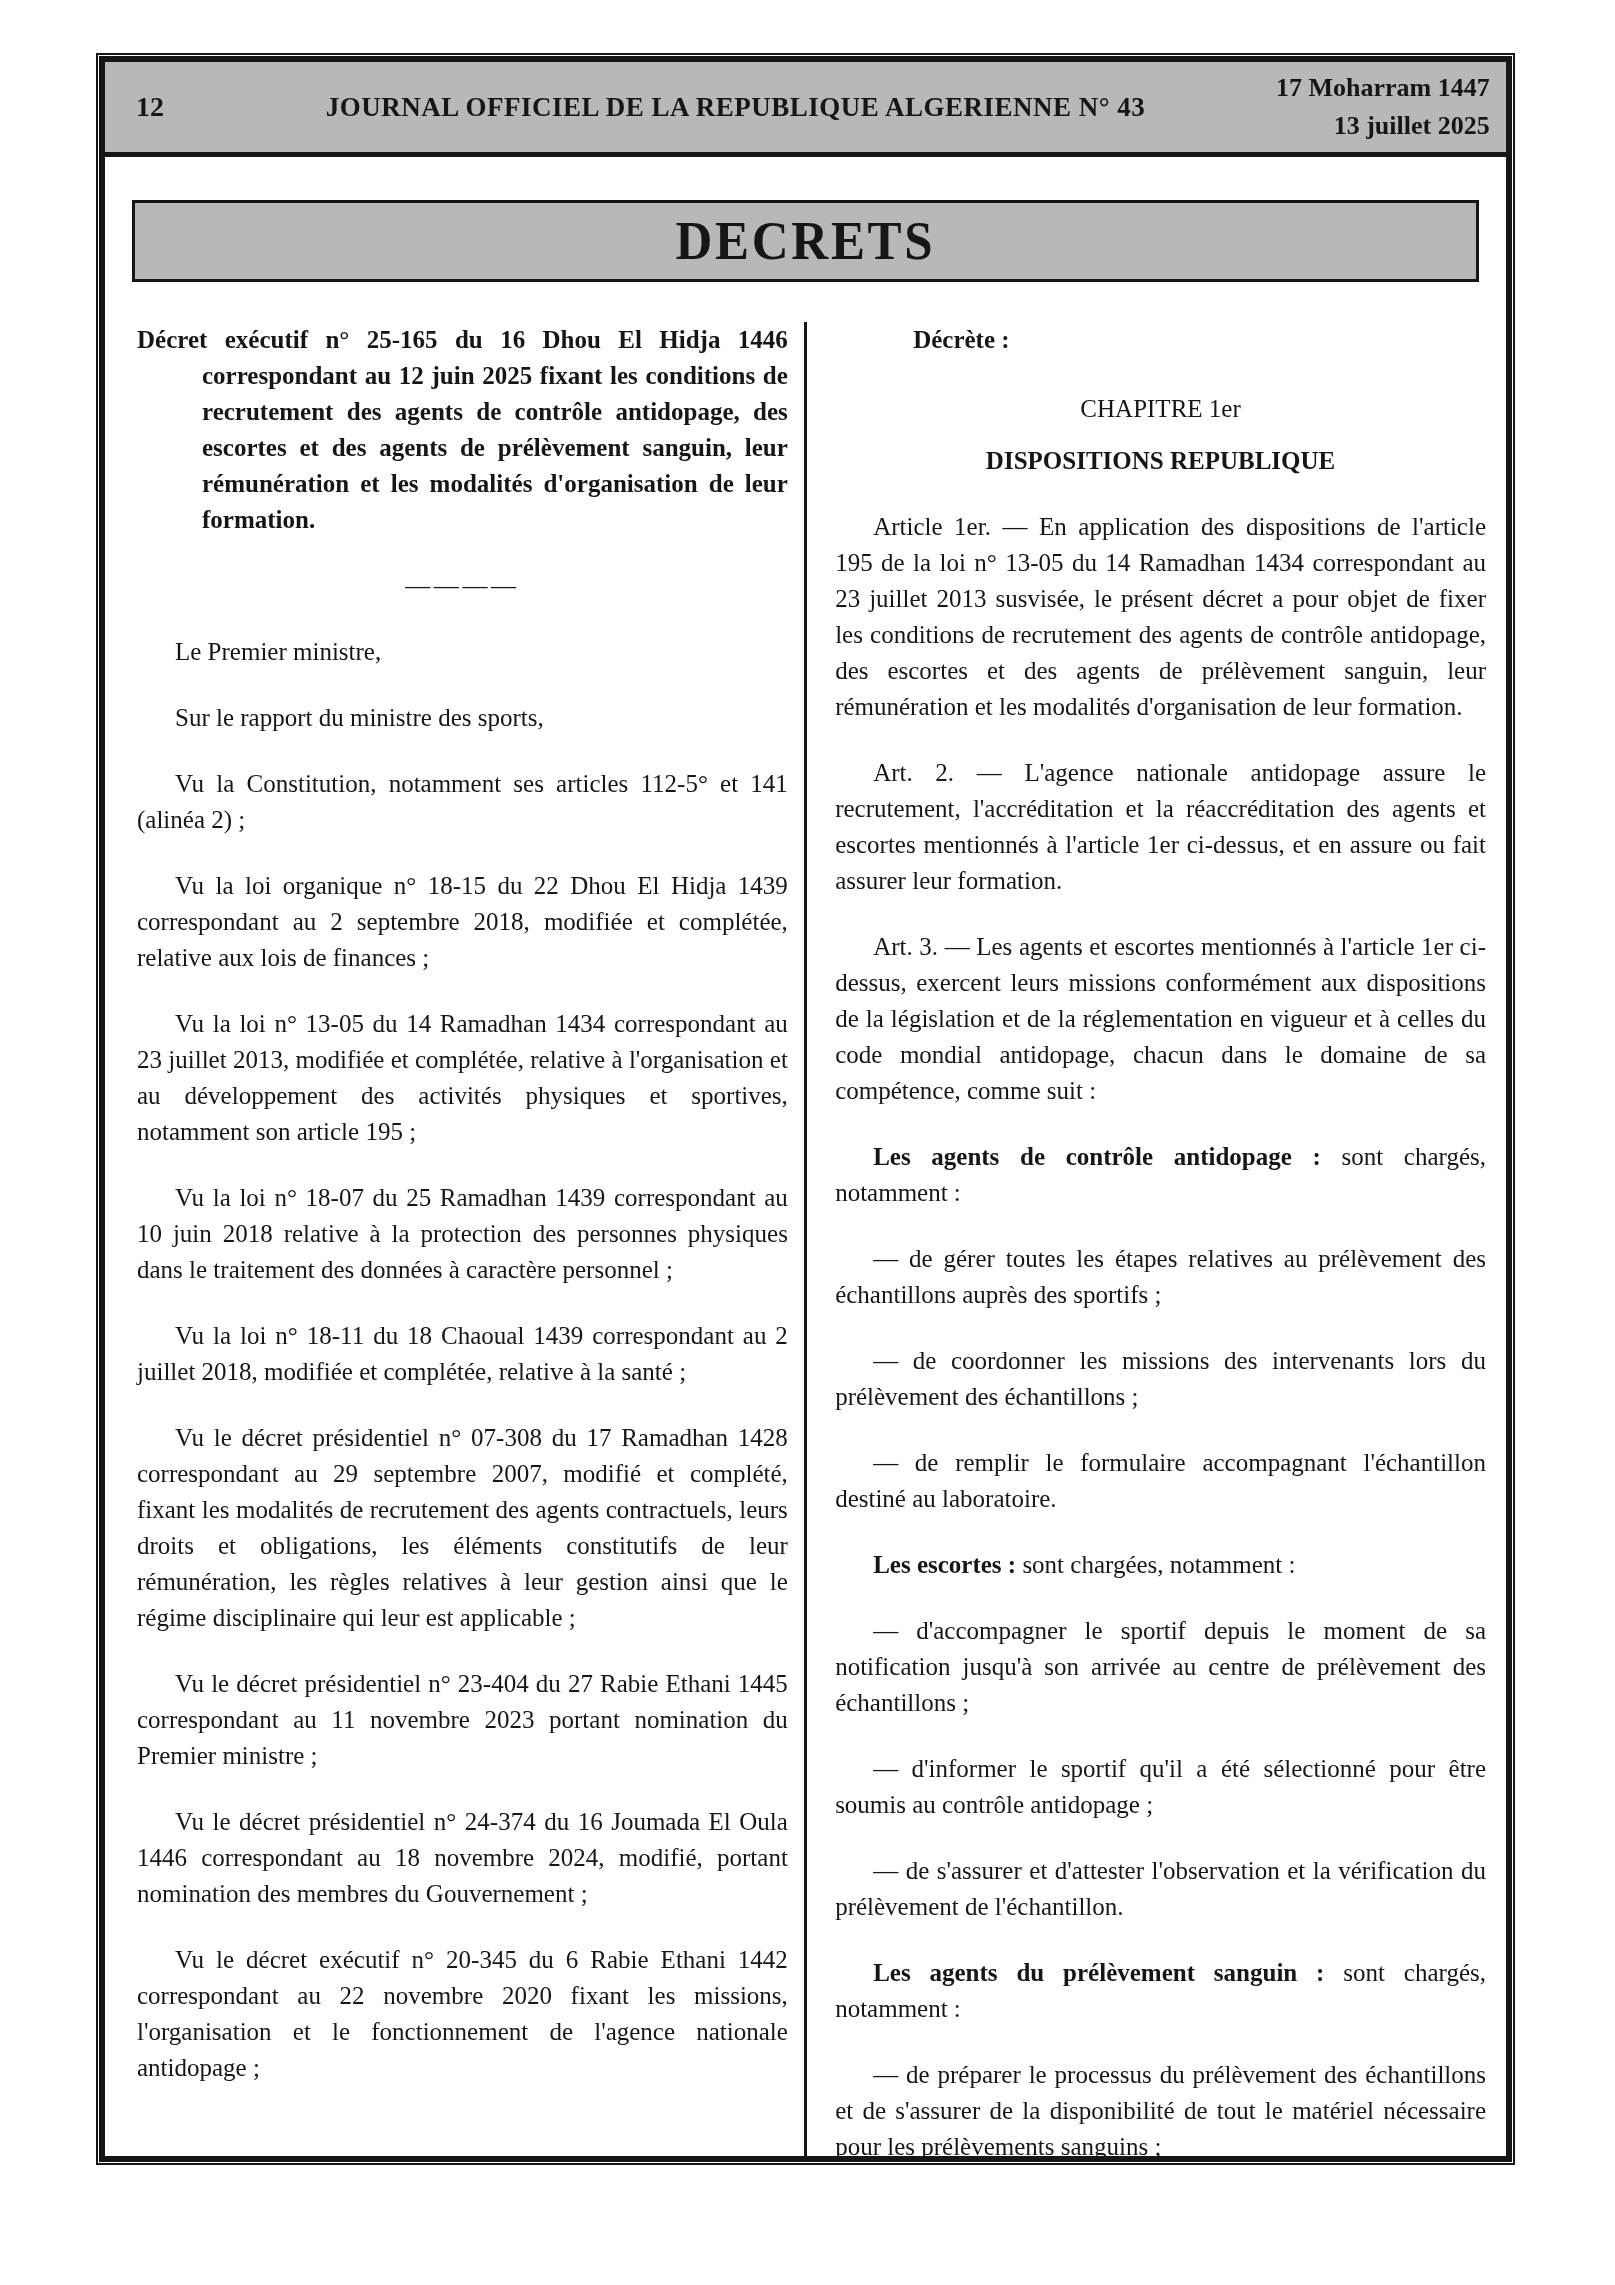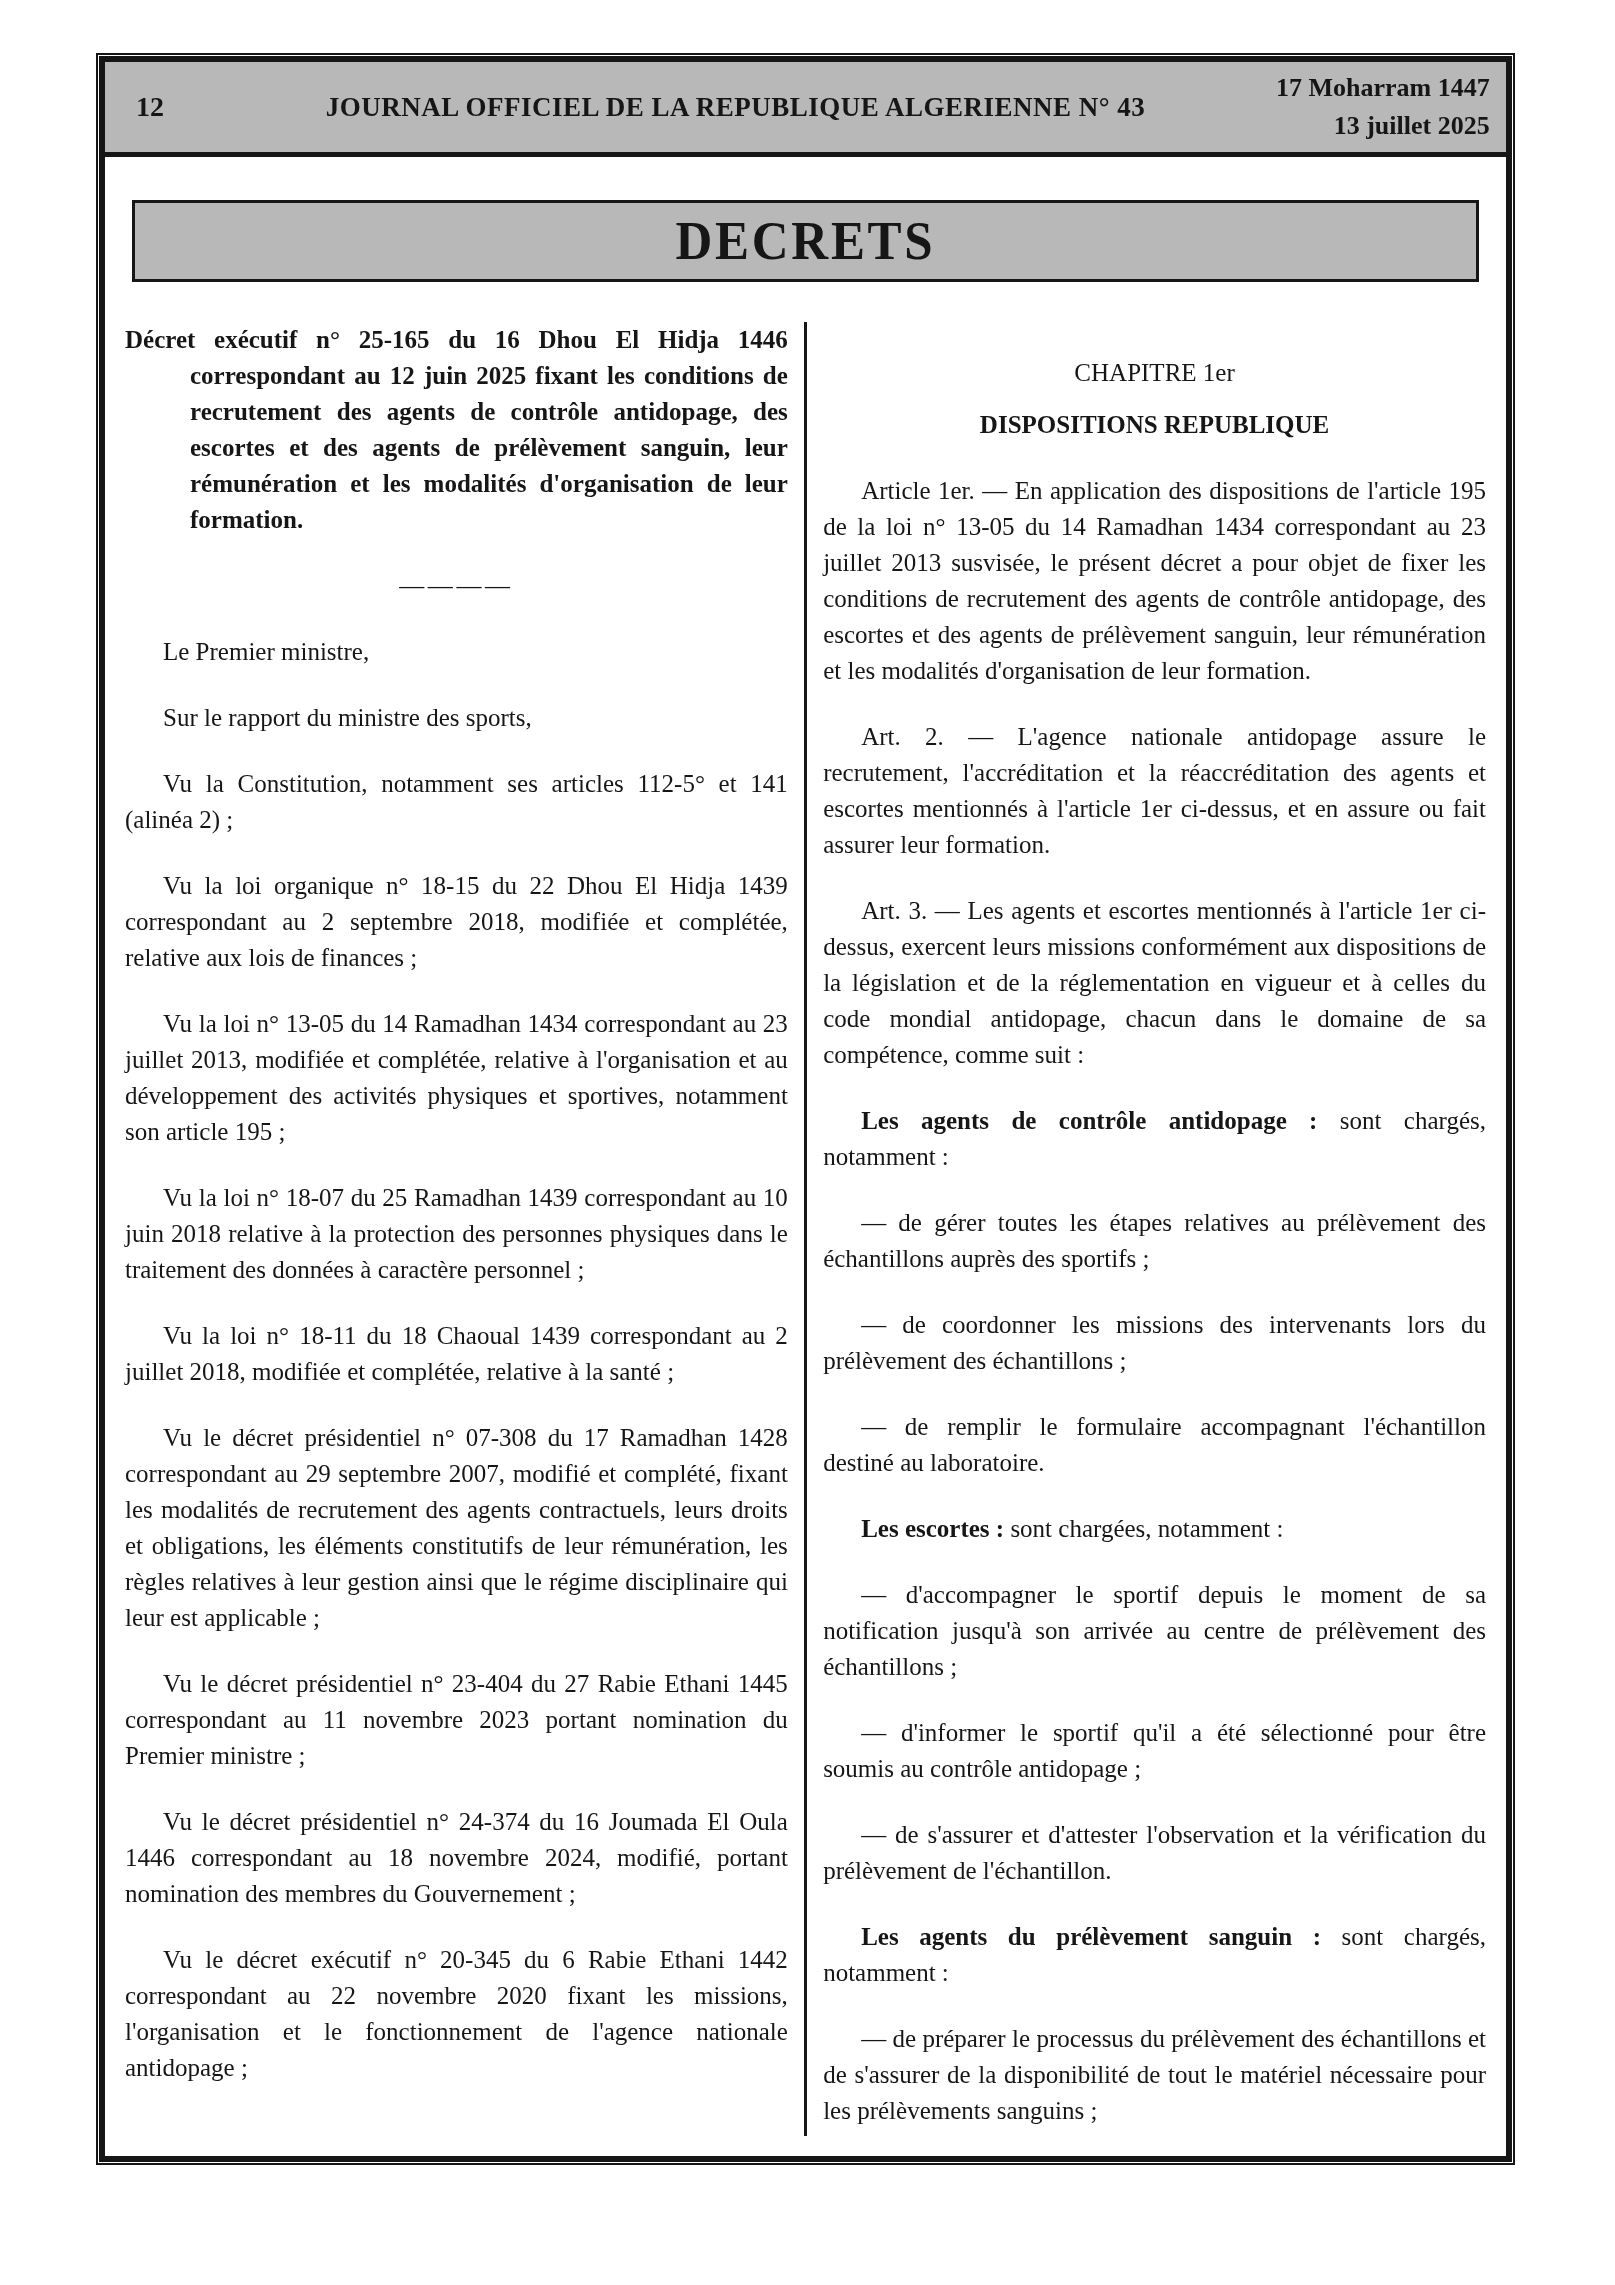--- a/index.html
+++ b/index.html
@@ -87,21 +87,21 @@
     line-height:36px;
     text-align:justify;
   }
   .col-left{padding-right:16.3px;}
   .col-right{padding-left:16.3px;}
   .divider{
     width:2.7px;
     background:var(--ink);
   }
   .p{
-    margin:30px 0 0 0;
+    margin:30px 0 0 12px;
     text-indent:38px;
   }
   .intro{
     margin-top:0;
     font-weight:bold;
     padding-left:65px;
     text-indent:-65px;
   }
   .sep{
     text-align:center;
@@ -159,20 +159,21 @@
         <p class="p">Vu la loi n° 18-11 du 18 Chaoual 1439 correspondant au 2 juillet 2018, modifiée et complétée, relative à la santé ;</p>
         <p class="p">Vu le décret présidentiel n° 07-308 du 17 Ramadhan 1428 correspondant au 29 septembre 2007, modifié et complété, fixant les modalités de recrutement des agents contractuels, leurs droits et obligations, les éléments constitutifs de leur rémunération, les règles relatives à leur gestion ainsi que le régime disciplinaire qui leur est applicable ;</p>
         <p class="p">Vu le décret présidentiel n° 23-404 du 27 Rabie Ethani 1445 correspondant au 11 novembre 2023 portant nomination du Premier ministre ;</p>
         <p class="p">Vu le décret présidentiel n° 24-374 du 16 Joumada El Oula 1446 correspondant au 18 novembre 2024, modifié, portant nomination des membres du Gouvernement ;</p>
         <p class="p">Vu le décret exécutif n° 20-345 du 6 Rabie Ethani 1442 correspondant au 22 novembre 2020 fixant les missions, l'organisation et le fonctionnement de l'agence nationale antidopage ;</p>
       </div>
 
       <div class="divider"></div>
 
       <div class="col col-right">
+        <p class="p decrete">Décrète :</p>
         <p class="p chapter">CHAPITRE 1er</p>
         <p class="p chapter-title">DISPOSITIONS REPUBLIQUE</p>
 
         <p class="p">Article 1er. — En application des dispositions de l'article 195 de la loi n° 13-05 du 14 Ramadhan 1434 correspondant au 23 juillet 2013 susvisée, le présent décret a pour objet de fixer les conditions de recrutement des agents de contrôle antidopage, des escortes et des agents de prélèvement sanguin, leur rémunération et les modalités d'organisation de leur formation.</p>
         <p class="p">Art. 2. — L'agence nationale antidopage assure le recrutement, l'accréditation et la réaccréditation des agents et escortes mentionnés à l'article 1er ci-dessus, et en assure ou fait assurer leur formation.</p>
         <p class="p">Art. 3. — Les agents et escortes mentionnés à l'article 1er ci-dessus, exercent leurs missions conformément aux dispositions de la législation et de la réglementation en vigueur et à celles du code mondial antidopage, chacun dans le domaine de sa compétence, comme suit :</p>
 
         <p class="p"><span class="lead-bold">Les agents de contrôle antidopage :</span><span> sont chargés, notamment :</span></p>
         <p class="p">— de gérer toutes les étapes relatives au prélèvement des échantillons auprès des sportifs ;</p>
         <p class="p">— de coordonner les missions des intervenants lors du prélèvement des échantillons ;</p>

